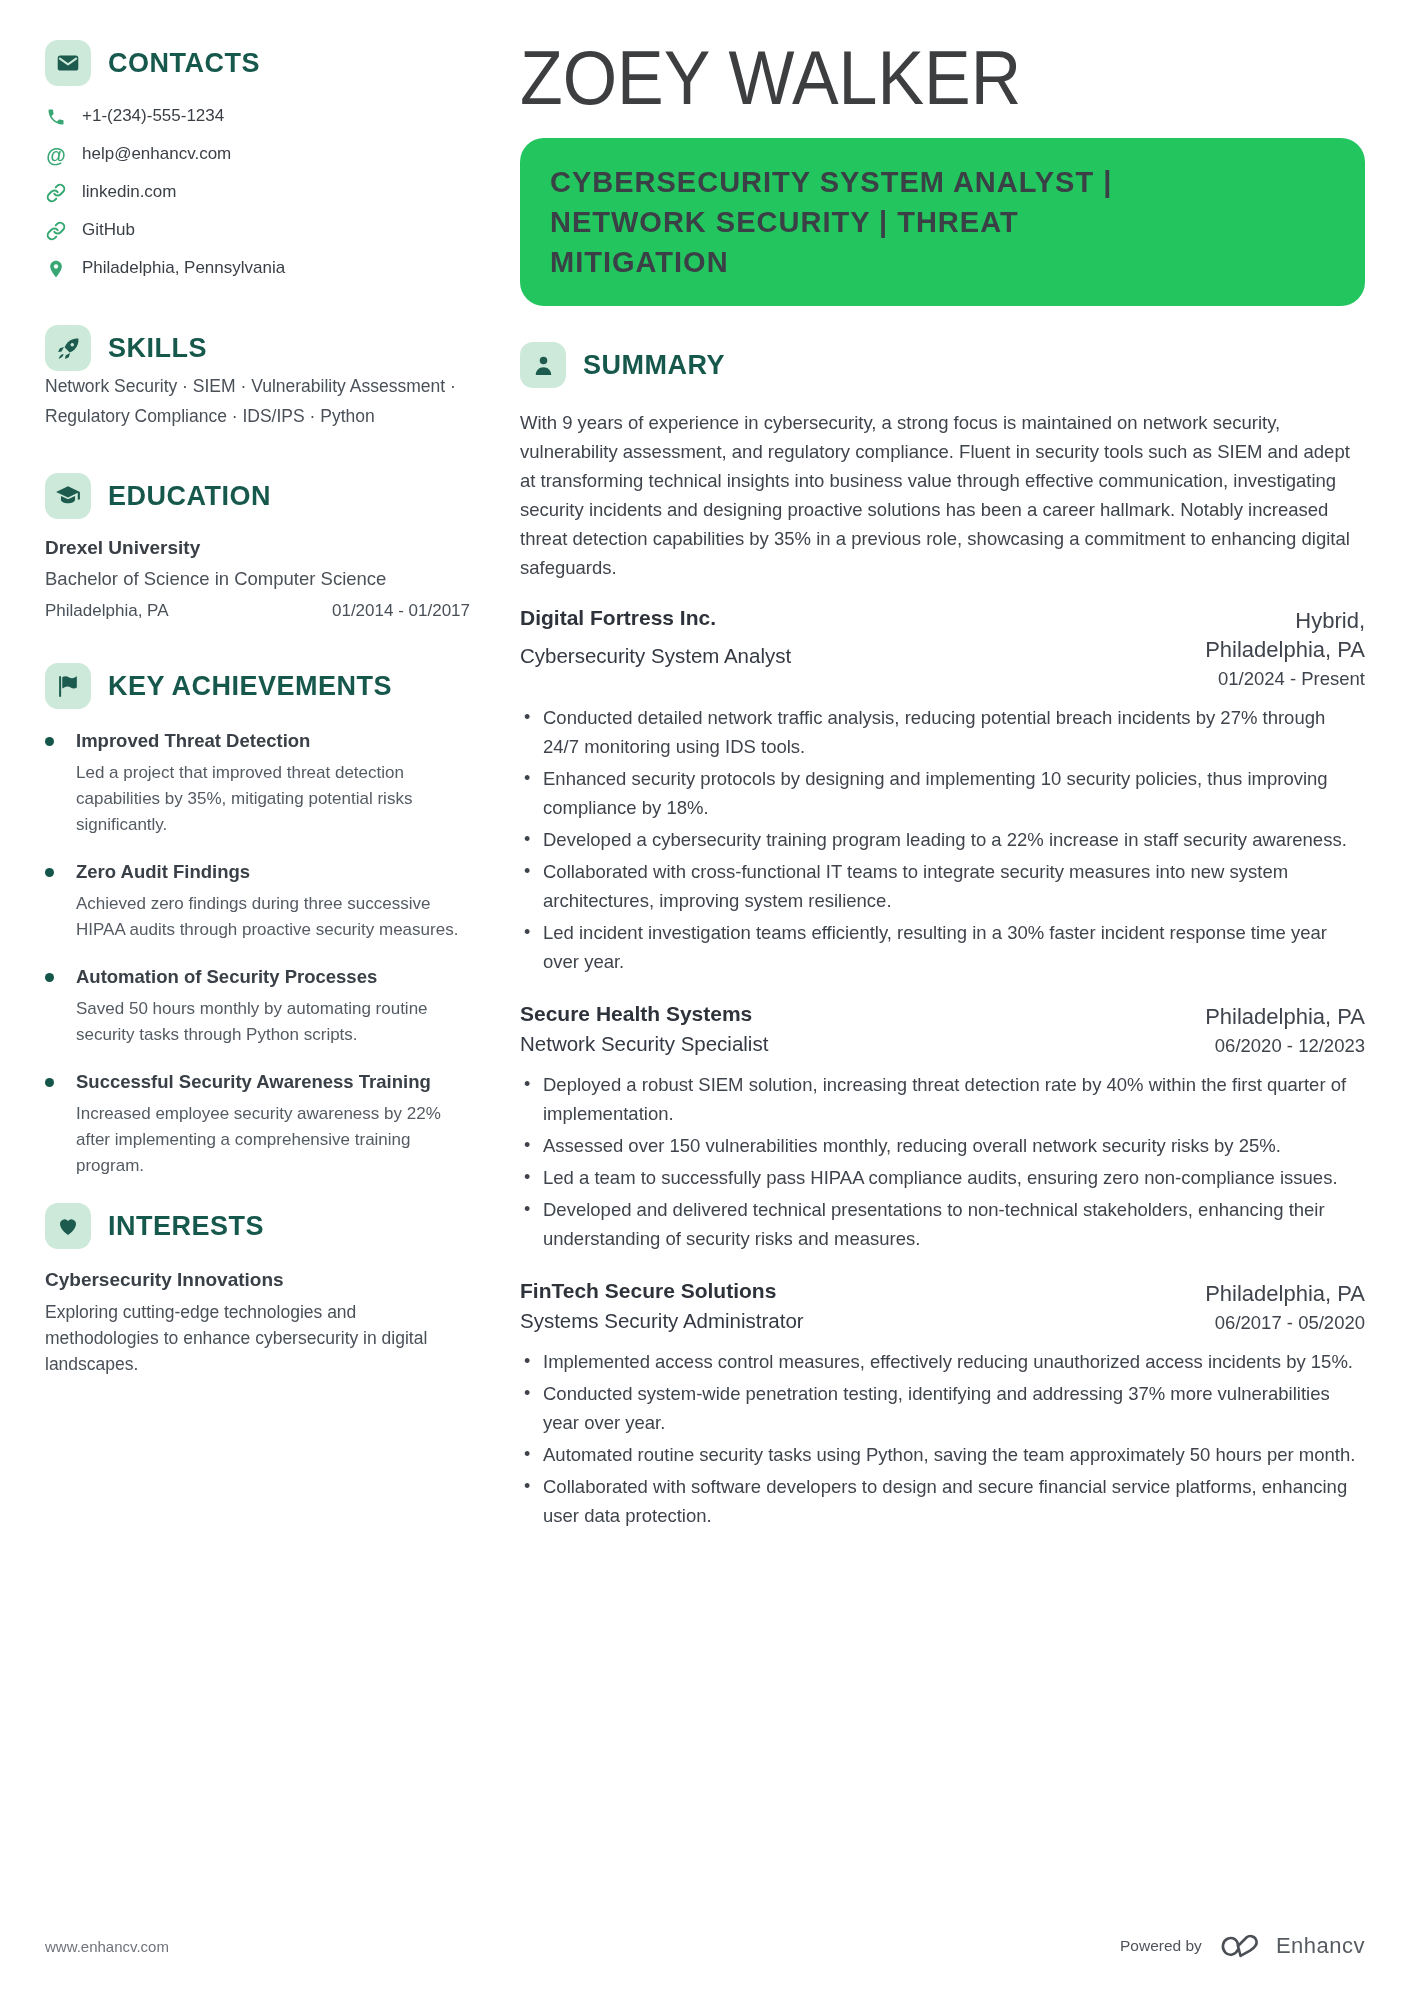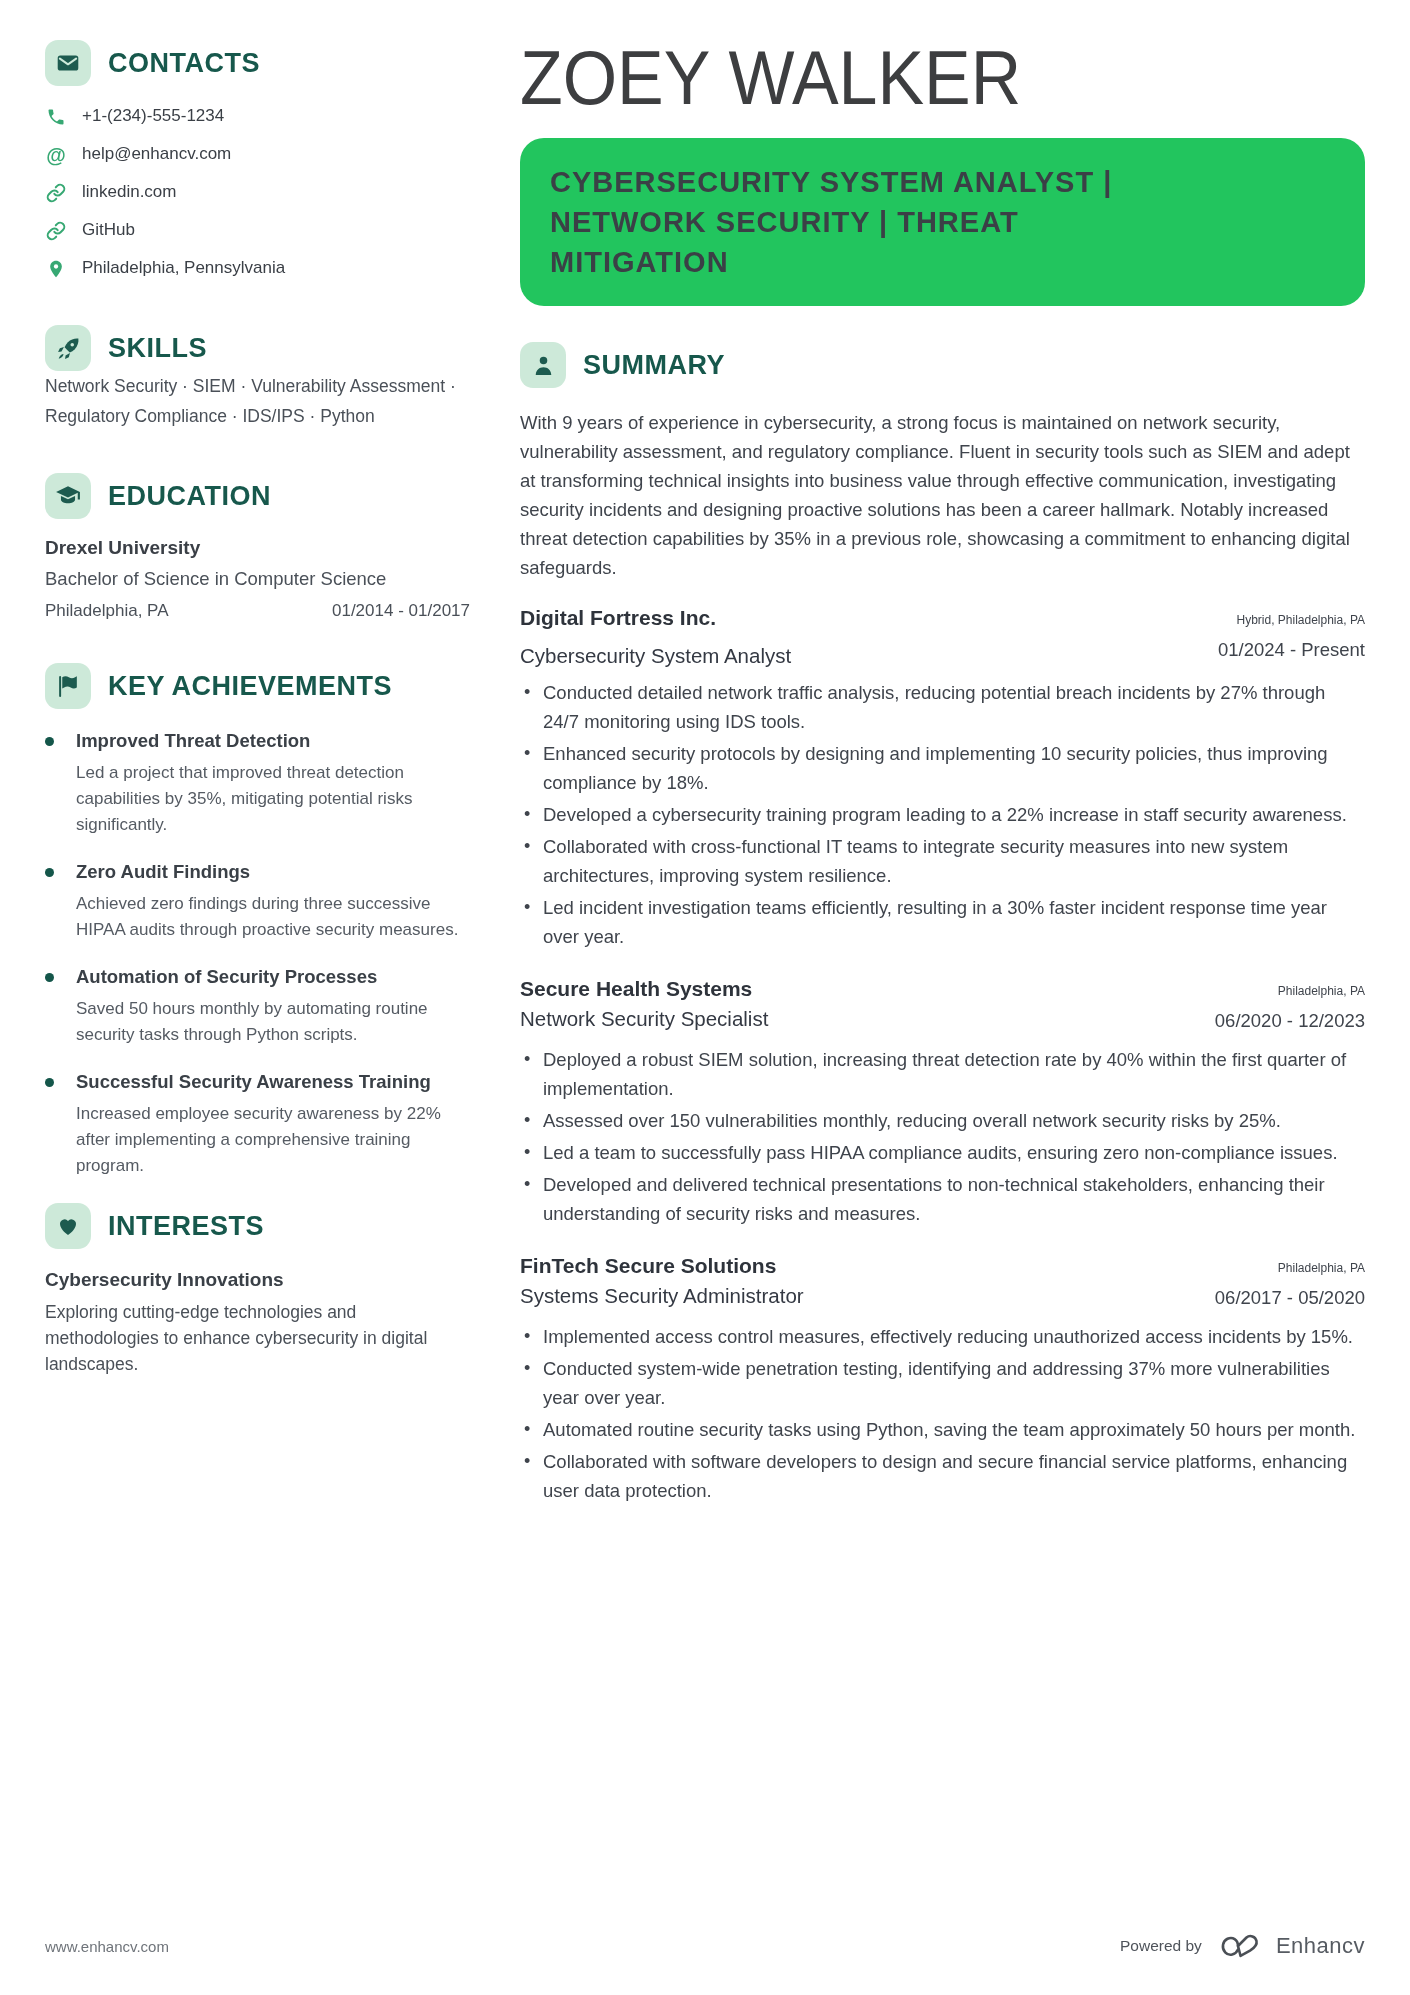--- a/index.html
+++ b/index.html
@@ -61,21 +61,21 @@
   }
   .summary-text { margin-top:20px; font-size:18.5px; line-height:29px; color:#3f444c; }
 
   .exp-block { margin-top:24px; }
   .job { margin-bottom:26px; }
   .job-top { display:flex; justify-content:center; align-items:flex-start; }
   .job-left { flex:1 1 auto; padding-right:20px; }
   .job-company { font-size:21px; font-weight:700; color:#2e333b; }
   .job-title { margin-top:14px; font-size:20.5px; color:#343943; }
   .job-right { flex:0 0 auto; max-width:170px; text-align:right; }
-  .job-location { font-size:12px; line-height:29px; color:#3f444c; }
+  .job-location { font-size:22px; line-height:29px; color:#3f444c; }
   .job-dates { font-size:18.5px; line-height:29px; color:#3f444c; }
   .job-bullets { margin-top:10px; list-style:none; }
   .job-bullets li {
     position:relative; padding-left:23px; font-size:18.5px; line-height:29px;
     color:#3f444c; margin-bottom:3px;
   }
   .job-bullets li::before {
     content:"•"; position:absolute; left:4px; top:0; color:#3f444c; font-size:18px;
   }
 

